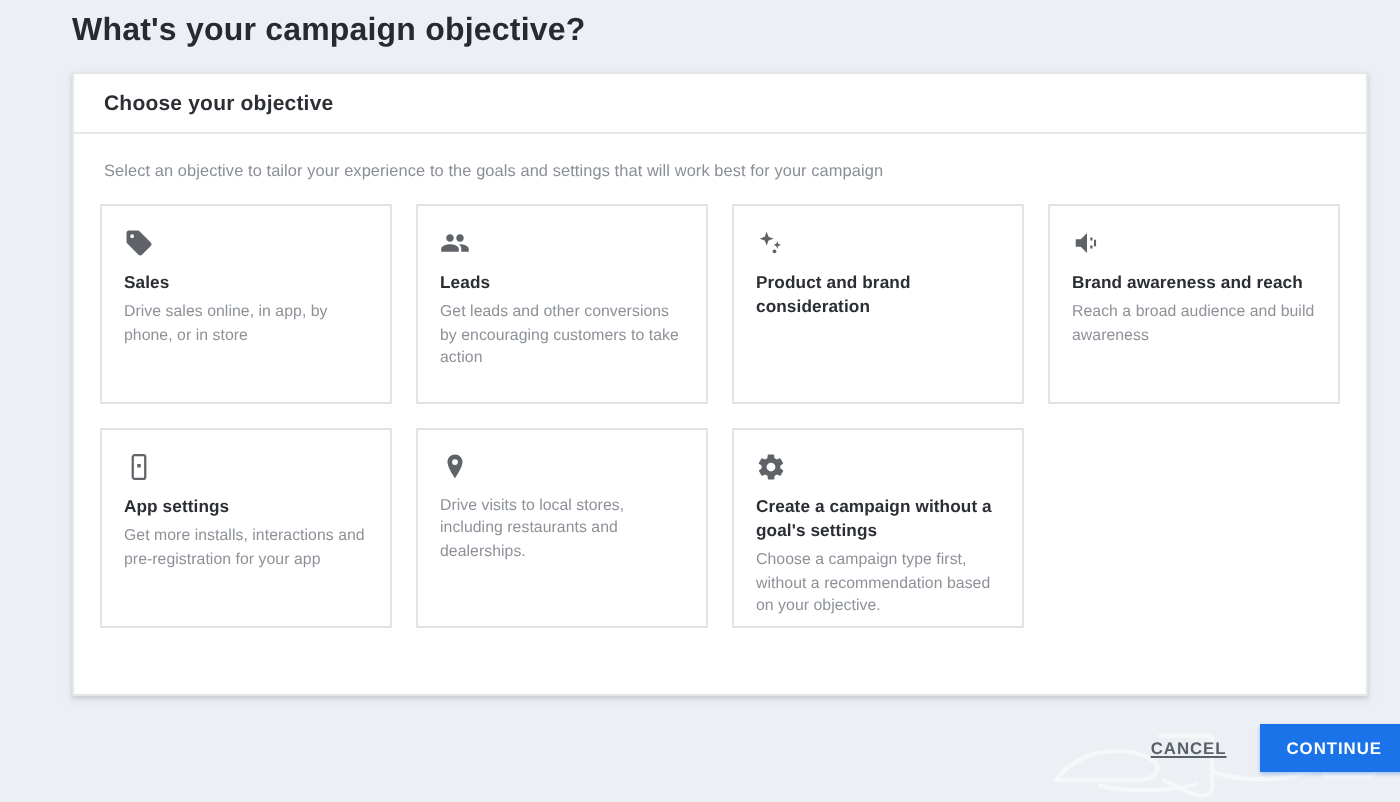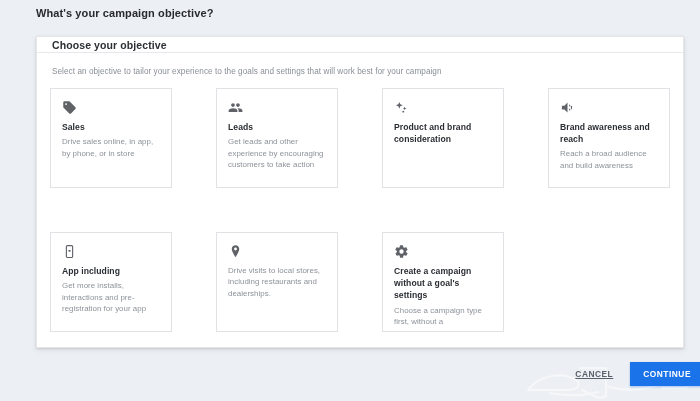--- a/index.html
+++ b/index.html
@@ -15,40 +15,40 @@
     font-family: "Liberation Sans", sans-serif;
     position: relative;
     -webkit-font-smoothing: antialiased;
   }
 
   
   .page-title {
     position: absolute;
     left: 36px;
     top: 7px;
-    font-size: 11px;
+    font-size: 16px;
     font-weight: bold;
     color: #272a2e;
     letter-spacing: 0.1px;
   }
 
   
   .panel {
     position: absolute;
     left: 36px;
     top: 36px;
     width: 648px;
     height: 312px;
     background: #ffffff;
     border: 1px solid #e4e6ea;
     box-shadow: 0 1px 2px rgba(60,64,67,.16), 0 2px 6px rgba(60,64,67,.08);
   }
 
   .panel-header {
-    height: 16px;
+    height: 30px;
     display: flex;
     align-items: center;
     padding: 0 0 0 15px;
     border-bottom: 1px solid #e6e8eb;
   }
 
   .panel-header-title {
     font-size: 10.5px;
     font-weight: bold;
     color: #2c2f33;
@@ -62,21 +62,20 @@
     letter-spacing: .05px;
   }
 
   
   .grid {
     padding: 12px 13px 0 13px;
     display: grid;
     grid-template-columns: repeat(4, 1fr);
     column-gap: 12px;
     row-gap: 12px;
-    gap: 44px;
   }
 
   .card {
     border: 1px solid #e0e2e6;
     background: #fff;
     height: 100px;
     padding: 11px 11px 8px 11px;
     cursor: pointer;
     overflow: hidden;
   }
@@ -180,21 +179,21 @@
       <div class="card-desc">Drive sales online, in app, by phone, or in store</div>
     </div>
 
     <div class="card">
       <div class="card-icon">
         <svg width="15" height="15" viewBox="0 0 24 24" fill="currentColor">
           <path d="M16 11c1.66 0 2.99-1.34 2.99-3S17.66 5 16 5c-1.66 0-3 1.34-3 3s1.34 3 3 3zm-8 0c1.66 0 2.99-1.34 2.99-3S9.66 5 8 5C6.34 5 5 6.34 5 8s1.34 3 3 3zm0 2c-2.33 0-7 1.17-7 3.5V19h14v-2.5c0-2.33-4.67-3.5-7-3.5zm8 0c-.29 0-.62.02-.97.05 1.16.84 1.97 1.97 1.97 3.45V19h6v-2.5c0-2.33-4.67-3.5-7-3.5z"></path>
         </svg>
       </div>
       <div class="card-title">Leads</div>
-      <div class="card-desc">Get leads and other experience by encouraging customers to take action</div>
+      <div class="card-desc">Get leads and other conversions by encouraging customers to take action</div>
     </div>
 
 
     <div class="card">
       <div class="card-icon">
         <svg width="15" height="15" viewBox="0 0 24 24" fill="currentColor">
           <path d="M8.5 3l1.55 3.95L14 8.5l-3.95 1.55L8.5 14l-1.55-3.95L3 8.5l3.95-1.55L8.5 3z"></path>
           <path d="M17 10.5l.85 2.15L20 13.5l-2.15.85L17 16.5l-.85-2.15L14 13.5l2.15-.85L17 10.5z"></path>
           <circle cx="14.8" cy="18.6" r="1.5"></circle>
         </svg>
@@ -217,21 +216,21 @@
       <div class="card-desc">Reach a broad audience and build awareness</div>
     </div>
 
     <div class="card">
       <div class="card-icon">
         <svg width="15" height="15" viewBox="0 0 24 24" fill="none" stroke="currentColor" stroke-width="1.8">
           <rect x="7" y="2.5" width="10" height="19" rx="1.6"></rect>
           <rect x="10.6" y="9.6" width="2.8" height="2.8" rx=".4" fill="currentColor" stroke="none"></rect>
         </svg>
       </div>
-      <div class="card-title">App including</div>
+      <div class="card-title">App settings</div>
       <div class="card-desc">Get more installs, interactions and pre-registration for your app</div>
     </div>
 
     <div class="card">
       <div class="card-icon">
         <svg width="15" height="15" viewBox="0 0 24 24" fill="currentColor">
           <path d="M12 2C8.6 2 6 4.6 6 8c0 4.5 6 13 6 13s6-8.5 6-13c0-3.4-2.6-6-6-6zm0 8.3A2.3 2.3 0 1 1 12 5.7a2.3 2.3 0 0 1 0 4.6z"></path>
         </svg>
       </div>
       <div class="card-desc">Drive visits to local stores, including restaurants and dealerships.</div>

